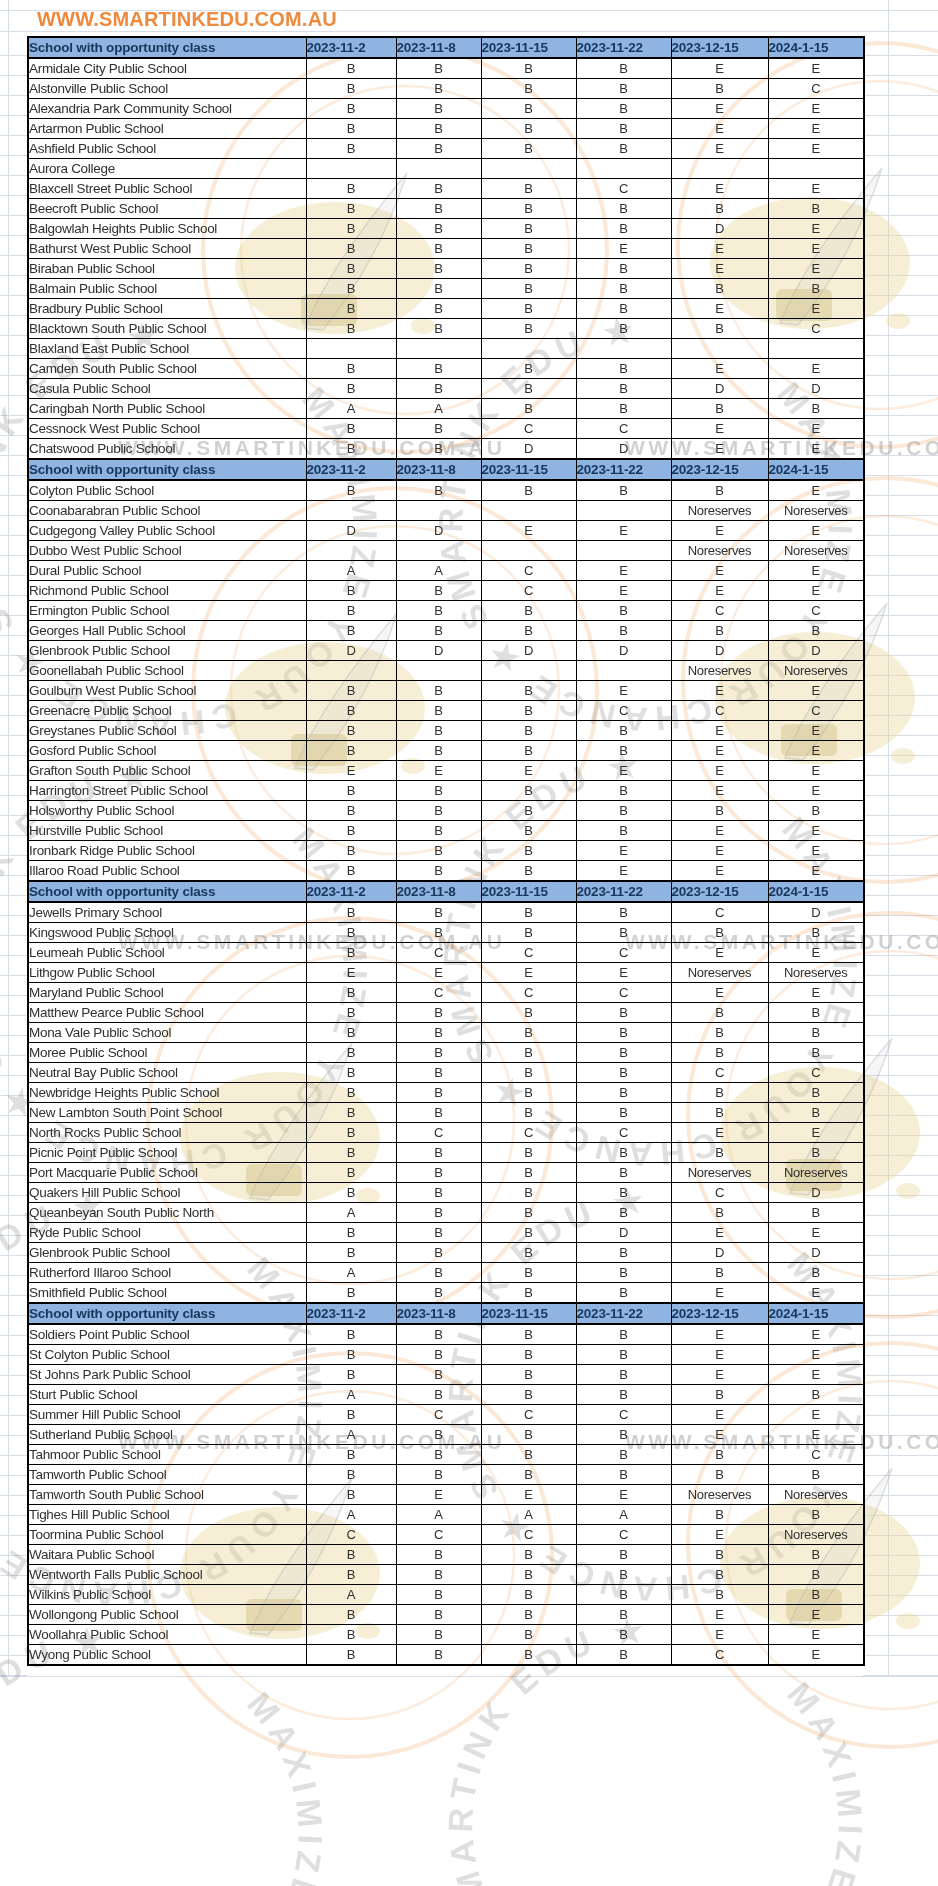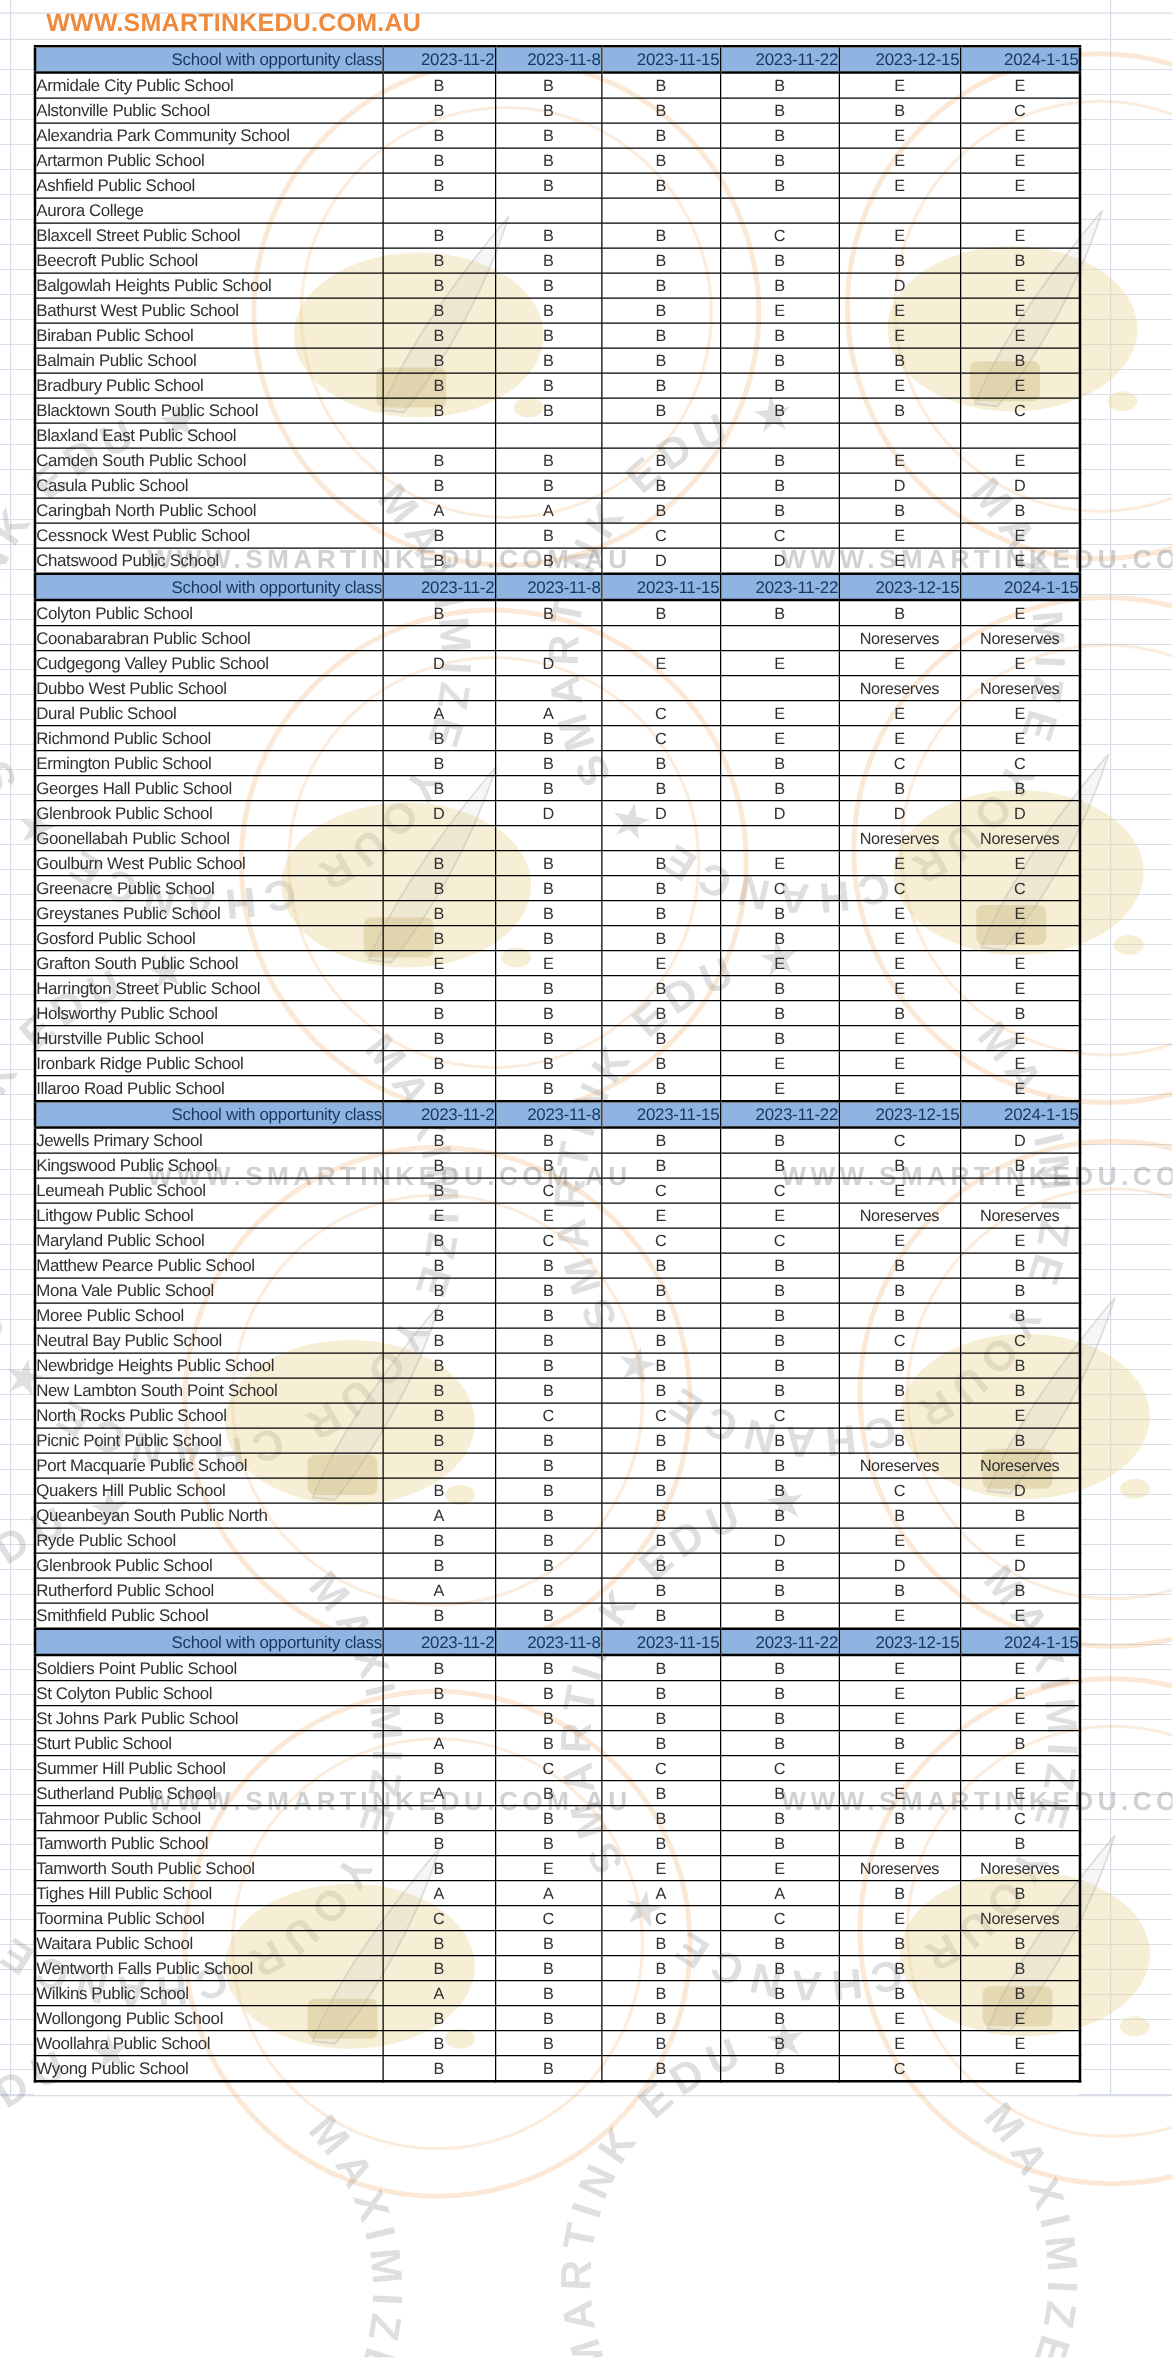--- a/index.html
+++ b/index.html
@@ -37,21 +37,21 @@
   
   .title{position:absolute;left:37px;top:8px;font-size:20px;font-weight:bold;
          color:var(--accent-orange);letter-spacing:0.2px;}
 
   
   table.grid{position:absolute;left:27px;top:36px;width:836px;border-collapse:collapse;
              table-layout:fixed;border:2px solid #000;}
   table.grid td, table.grid th{border:1px solid #000;height:19px;line-height:19px;padding:0;
              overflow:hidden;white-space:nowrap;background:transparent;}
   tr.head-row th{background:var(--header-fill);color:var(--header-text);
-             font-size:13.5px;font-weight:normal;text-align:right;letter-spacing:-0.2px;
+             font-size:13.5px;font-weight:bold;text-align:left;letter-spacing:-0.2px;
              border-top:2px solid #000;border-bottom:2px solid #000;}
   td.school{text-align:left;padding-left:4px;font-size:13.5px;color:var(--cell-text);
              letter-spacing:-0.3px;}
   td.val{text-align:center;font-size:13px;color:var(--cell-text);letter-spacing:-0.3px;}
 </style>
 </head>
 <body>
 
 <div class="page">
 
@@ -659,21 +659,21 @@
         <tr>
           <td class="school">Glenbrook Public School</td>
           <td class="val">B</td>
           <td class="val">B</td>
           <td class="val">B</td>
           <td class="val">B</td>
           <td class="val">D</td>
           <td class="val">D</td>
         </tr>
         <tr>
-          <td class="school">Rutherford Public School</td>
+          <td class="school">Rutherford Illaroo School</td>
           <td class="val">A</td>
           <td class="val">B</td>
           <td class="val">B</td>
           <td class="val">B</td>
           <td class="val">B</td>
           <td class="val">B</td>
         </tr>
         <tr>
           <td class="school">Smithfield Public School</td>
           <td class="val">B</td>

